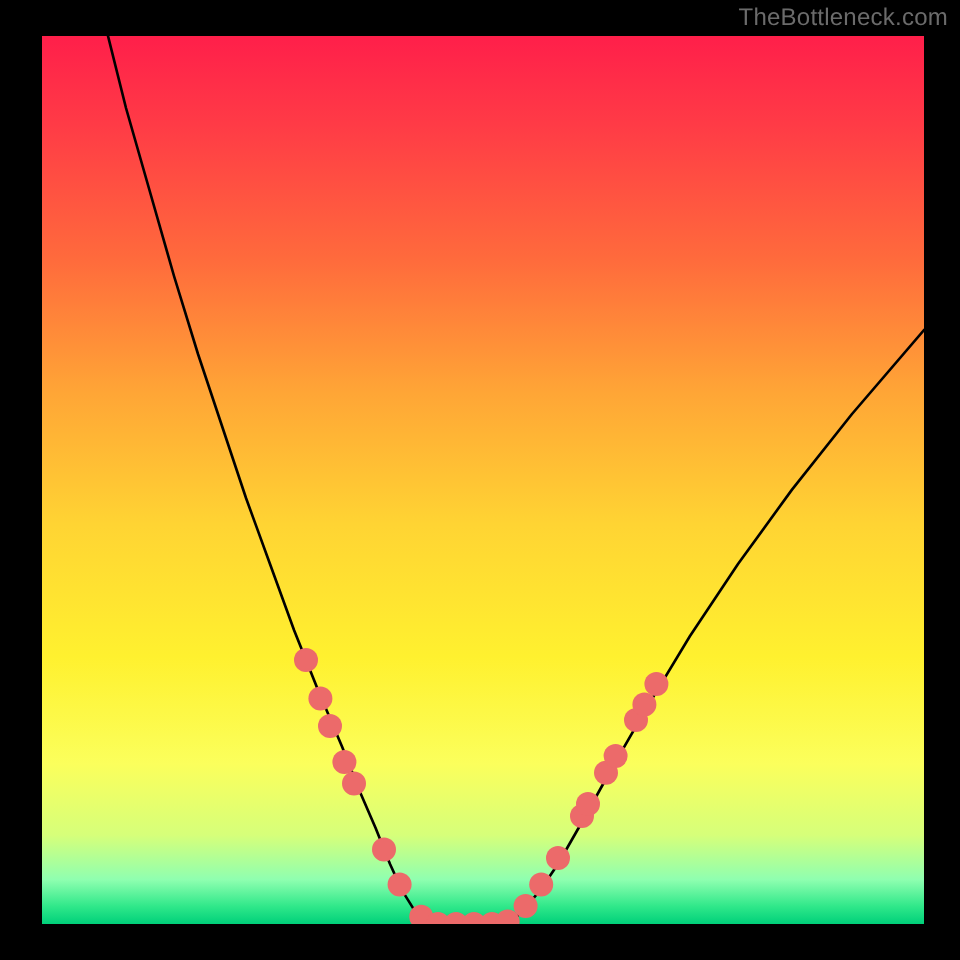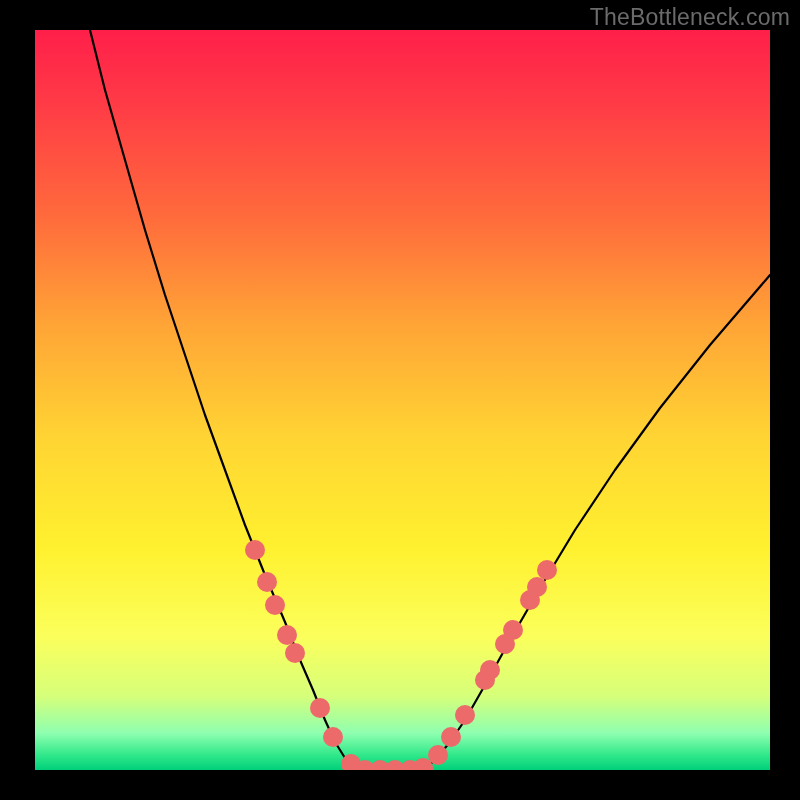--- a/index.html
+++ b/index.html
@@ -45,21 +45,21 @@
     left: 0;
     top: 0;
     width: 735px;
     height: 740px;
   }
   .watermark {
     position: absolute;
     top: 4px;
     right: 10px;
     color: #6b6b6b;
-    font-size: 23px;
+    font-size: 20px;
     font-weight: 500;
     letter-spacing: 0.2px;
     margin-left: 16px;
   }
 </style>
 </head>
 <body>
 
 <div class="frame">
   <div class="watermark">TheBottleneck.com</div>

